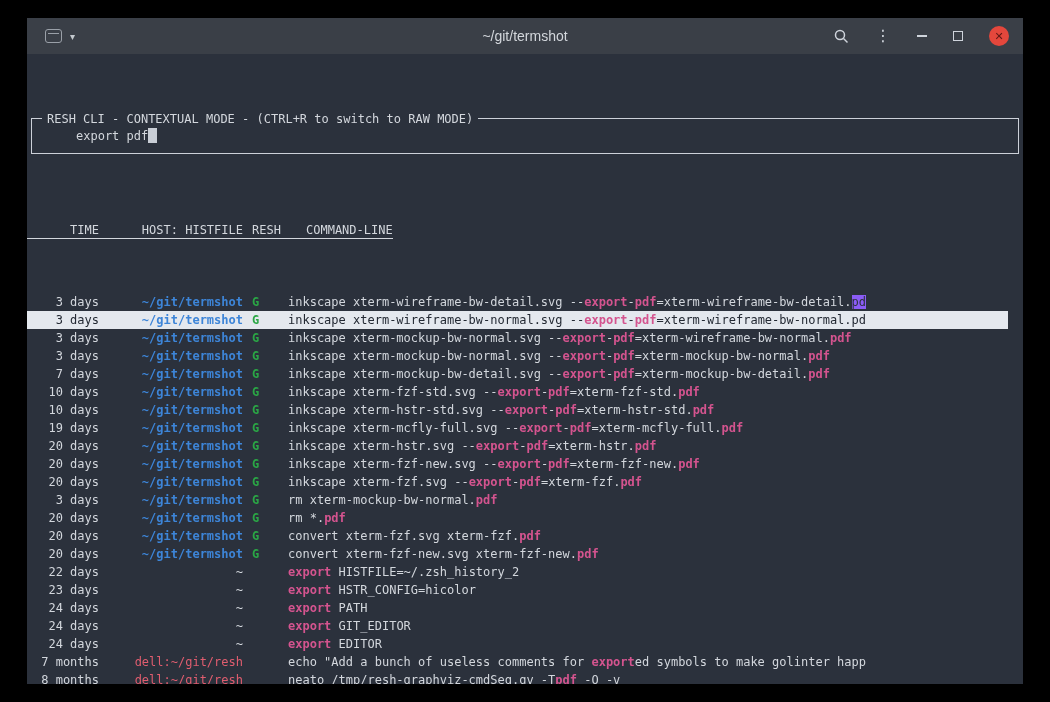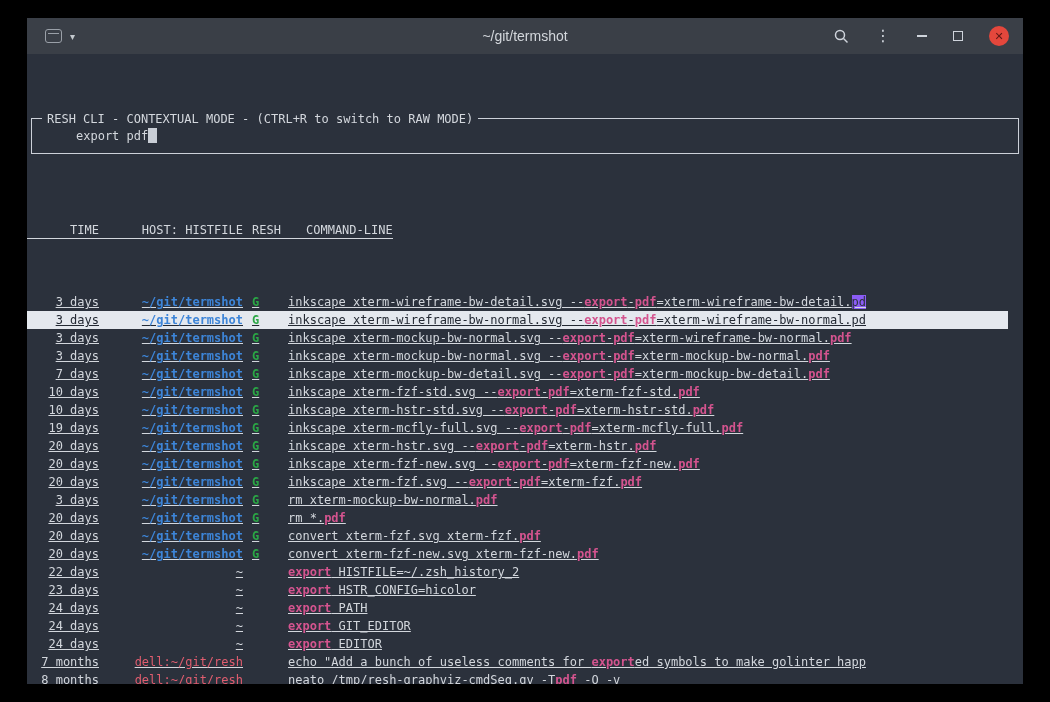--- a/index.html
+++ b/index.html
@@ -41,21 +41,21 @@
   }
 
   .searchbox { position:relative; margin:10px 4px 0 4px; height:36px; border:1px solid #ccd1d9; }
   .box-title { position:absolute; top:-9px; left:10px; background:#2b313c; padding:0 5px; }
   .query-line { position:absolute; left:5px; top:8px;margin-left:39px; }
   .cursor { display:inline-block; width:9px; height:15px; background:#c9ced6; vertical-align:text-bottom; }
 
   .hdr { display:flex; margin-top:13px; height:18px; border-bottom:1px solid #d3d7dd; width:fit-content;align-items:center; }
 
   .rows { margin-right:15px; }
-  .row { display:flex; height:18px; overflow:hidden;text-decoration:underline; }
+  .row { display:flex; height:18px; overflow:hidden; }
   .row.selected { background:#e4e8ee; color:#232933; }
 
   .c-time  { width:72px;  text-align:right; flex:none; }
   .c-host  { width:135px; text-align:right; margin-left:9px; flex:none; }
   .c-flags { width:27px;  margin-left:9px; flex:none; color:#2aa745; font-weight:bold; }
   .hdr .c-flags { width:45px; color:#d3d7dd; font-weight:normal; }
   .c-cmd   { margin-left:9px; flex:none; }
 
   .c-host.blue { color:#3d85d8; font-weight:bold; }
   .c-host.red  { color:#e05d6f; }

